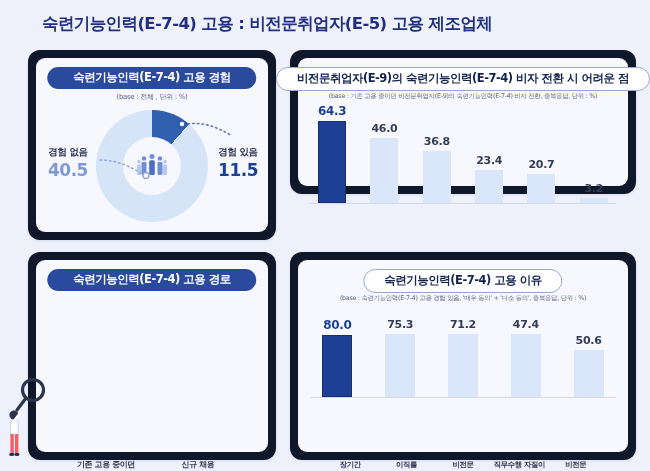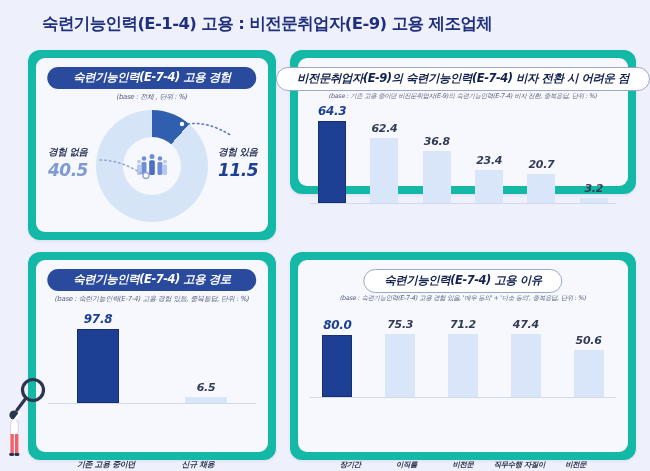--- a/index.html
+++ b/index.html
@@ -32,24 +32,23 @@
   .board {
     position: absolute;
     left: 28px;
     top: 50px;
     width: 608px;
     height: 410px;
   }
 
   .panel {
     position: absolute;
-    background: #14b8a6;
+    background: #0f172a;
     border-radius: 12px;
     box-shadow: 0 1px 3px rgba(40,60,140,.10);
-    font-style: italic;
   }
 
   #panel-hire-experience   { left: 0;     top: 0;    width: 248px; height: 190px; }
   #panel-visa-difficulty   { left: 262px; top: 0;    width: 346px; height: 144px; }
   #panel-hire-route        { left: 0;     top: 202px; width: 248px; height: 208px; }
   #panel-hire-reason       { left: 262px; top: 202px; width: 346px; height: 208px; }
 
   .panel-inner {
     position: absolute;
     left: 8px; right: 8px; top: 8px; bottom: 8px;
@@ -226,21 +225,21 @@
     width: 46px;
     height: 96px;
   }
 
   
   .people-icon { display: block; }
 </style>
 </head>
 <body>
 
-<div class="page-title">숙련기능인력(E-1-4) 고용 : 비전문취업자(E-9) 고용 제조업체</div>
+<div class="page-title">숙련기능인력(E-7-4) 고용 : 비전문취업자(E-5) 고용 제조업체</div>
 
 <div class="board">
 
   <section class="panel" id="panel-hire-experience">
     <div class="panel-inner">
 
       <div class="pill">숙련기능인력(E-7-4) 고용 경험</div>
       <div class="subcaption">(base : 전체 , 단위 : %)</div>
 
       <div class="donut-wrap">
@@ -294,21 +293,21 @@
       <div class="pill outline">비전문취업자(E-9)의 숙련기능인력(E-7-4) 비자 전환 시 어려운 점</div>
       <div class="subcaption wide">(base : 기존 고용 중이던 비전문취업자(E-9)의 숙련기능인력(E-7-4) 비자 전환, 중복응답, 단위 : %)</div>
 
       <div class="chart" id="chart-visa">
         <div class="bars">
             <div class="bar-col highlight">
               <div class="bar-value">64.3</div>
               <div class="bar-rect" style="height: 91.8571%;"></div>
             </div>
             <div class="bar-col">
-              <div class="bar-value">62.4</div>
+              <div class="bar-value">46.0</div>
               <div class="bar-rect" style="height: 65.7143%;"></div>
             </div>
             <div class="bar-col">
               <div class="bar-value">36.8</div>
               <div class="bar-rect" style="height: 52.5714%;"></div>
             </div>
             <div class="bar-col">
               <div class="bar-value">23.4</div>
               <div class="bar-rect" style="height: 33.4286%;"></div>
             </div>
@@ -334,33 +333,22 @@
           </div>
       </div>
 
     </div>
   </section>
 
   <section class="panel" id="panel-hire-route">
     <div class="panel-inner">
 
       <div class="pill">숙련기능인력(E-7-4) 고용 경로</div>
-      <div class="subcaption">(base : 숙련기능인력(E-7-4) 고용 경험 있음, 중복응답, 단위 : %)</div>
 
       <div class="chart" id="chart-route">
-        <div class="bars">
-            <div class="bar-col highlight">
-              <div class="bar-value">97.8</div>
-              <div class="bar-rect" style="height: 97.8%;"></div>
-            </div>
-            <div class="bar-col">
-              <div class="bar-value">6.5</div>
-              <div class="bar-rect" style="height: 6.5%;"></div>
-            </div>
-          </div>
         <div class="axis-labels">
             <div class="axis-label">기존 고용 중이던
 비전문취업자의
 숙련기능인력 비자 전환</div>
             <div class="axis-label">신규 채용</div>
           </div>
       </div>
 
     </div>
   </section>

